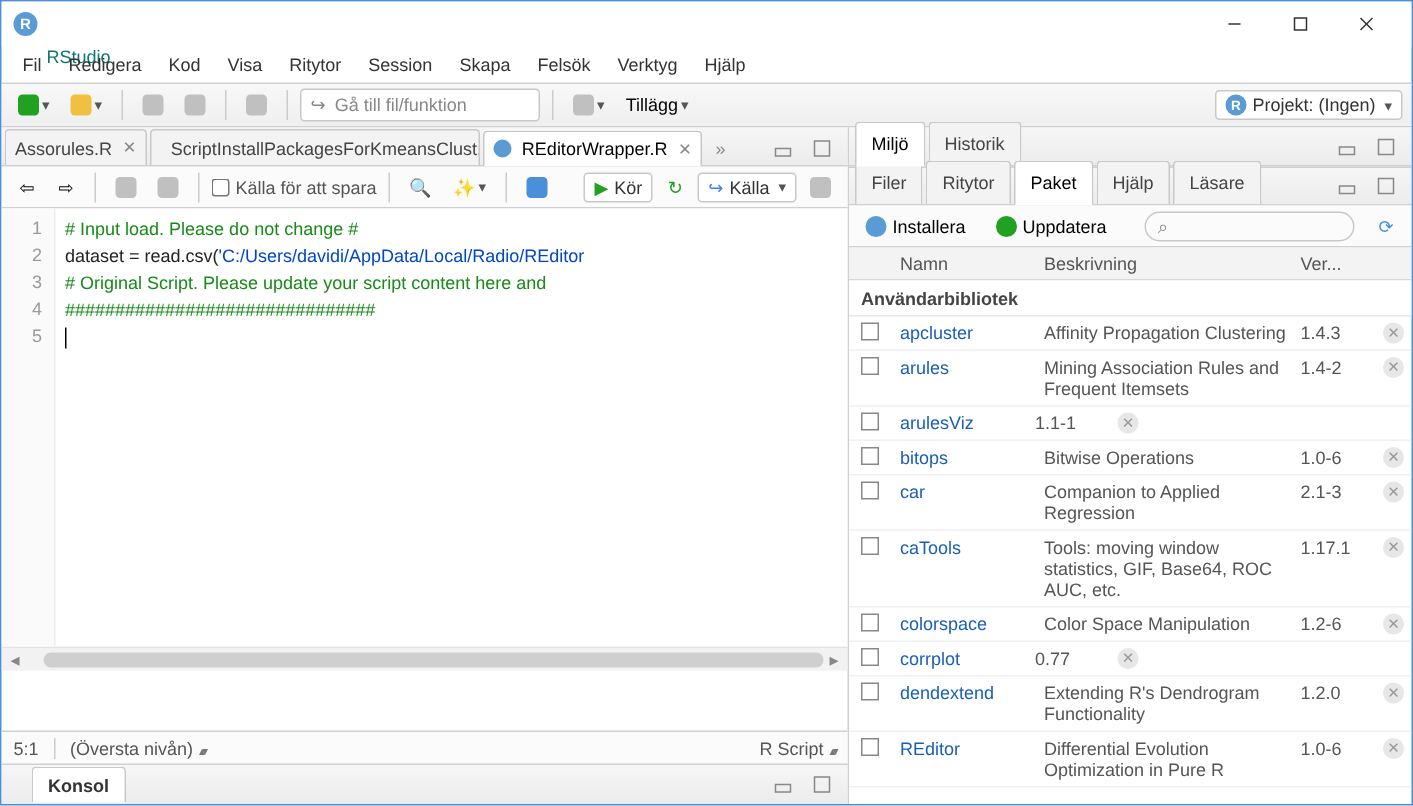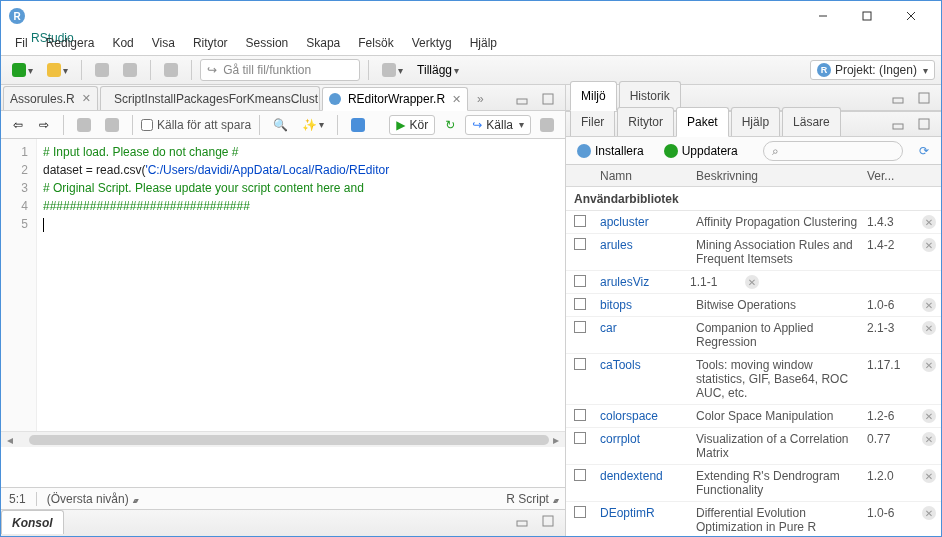--- a/index.html
+++ b/index.html
@@ -42,21 +42,21 @@
 .c-blue  { color: #0046c8; }
 .cursor { display: inline-block; width: 1px; height: 14px; background: #000; vertical-align: middle; }
 .editor-scroll-h { height: 16px; border-top: 1px solid #e2e2e2; background: #f2f2f2; display: flex; align-items: center; padding: 0 2px; }
 .editor-scroll-h .thumb { width: 520px; height: 10px; background: #cfcfcf; border-radius: 5px; margin-left: 12px; }
 .editor-scroll-h .arrow { width: 14px; text-align: center; color: #888; }
 .status { height: 22px; border-top: 1px solid #d0d0d0; background: #fbfbfb; display: flex; align-items: center; padding: 0 8px; gap: 10px; color: #555; margin-top: 40px; }
 .status .sep { width: 1px; height: 14px; background: #ccc; }
 .status .dd { display: flex; align-items: center; gap: 4px; }
 .status .spacer { flex: 1; }
 .consolewrap { border-top: 1px solid #d0d0d0; }
-.console-tabs { height: 26px; background: linear-gradient(#f6f6f6,#ececec); display: flex; align-items: flex-start; padding-left: 0; font-style: italic; }
+.console-tabs { height: 26px; background: linear-gradient(#f6f6f6,#ececec); display: flex; align-items: center; padding-left: 20px; }
 .console-tabs .ctab { height: 24px; border: 1px solid #c8c8c8; border-bottom: none; border-radius: 3px 3px 0 0; background: #fff; padding: 0 10px; display: flex; align-items: center; font-weight: bold; color: #333; }
 .console-tabs .ricons { margin-left: auto; display: flex; gap: 4px; padding-right: 6px; }
 .rt-tabstrip { height: 26px; background: linear-gradient(#f6f6f6,#ececec); border-bottom: 1px solid #d0d0d0; display: flex; align-items: flex-end; padding-left: 4px; }
 .rt-tabstrip .rtab { height: 24px; border: 1px solid #c8c8c8; border-bottom: none; border-radius: 3px 3px 0 0; background: #f3f3f3; padding: 14px 10px; display: flex; align-items: center; color: #444; margin-right: 2px; }
 .rt-tabstrip .rtab.active { background: #fff; color: #000; position: relative; top: 1px; border-bottom: 1px solid #fff; }
 .rt-tabstrip .ricons { margin-left: auto; display: flex; gap: 4px; padding-right: 6px; align-items: center; height: 100%; }
 .pkg-toolbar { height: 28px; border-bottom: 1px solid #d0d0d0; background: #fbfbfb; display: flex; align-items: center; padding: 0 6px; gap: 10px; }
 .pkg-toolbar .search { margin-left: auto; width: 140px; height: 20px; border: 1px solid #c8c8c8; border-radius: 10px; display: flex; align-items: center; padding: 0 8px; color: #888; }
 .pkg-header { height: 22px; border-bottom: 1px solid #d8d8d8; background: #f3f3f3; display: flex; align-items: center; color: #555; }
 .pkg-header .col-chk { width: 28px; }
@@ -447,42 +447,41 @@
           <div class="col-ver">1.2-6</div>
           <div class="col-x">
             <div class="xmark">✕</div>
           </div>
         </div>
         <div class="pkg-row">
           <div class="col-chk">
             <div class="chk"></div>
           </div>
           <div class="col-name">corrplot</div>
-          <div class="col-desc">Visualization of a Correlation Matrix</div>
           <div class="col-ver">0.77</div>
           <div class="col-x">
             <div class="xmark">✕</div>
           </div>
         </div>
         <div class="pkg-row">
           <div class="col-chk">
             <div class="chk"></div>
           </div>
           <div class="col-name">dendextend</div>
           <div class="col-desc">Extending R's Dendrogram Functionality</div>
           <div class="col-ver">1.2.0</div>
           <div class="col-x">
             <div class="xmark">✕</div>
           </div>
         </div>
         <div class="pkg-row">
           <div class="col-chk">
             <div class="chk"></div>
           </div>
-          <div class="col-name">DEoptimR</div>
+          <div class="col-name">REditor</div>
           <div class="col-desc">Differential Evolution Optimization in Pure R</div>
           <div class="col-ver">1.0-6</div>
           <div class="col-x">
             <div class="xmark">✕</div>
           </div>
         </div>
       </div>
   </div>
 </div>
 

